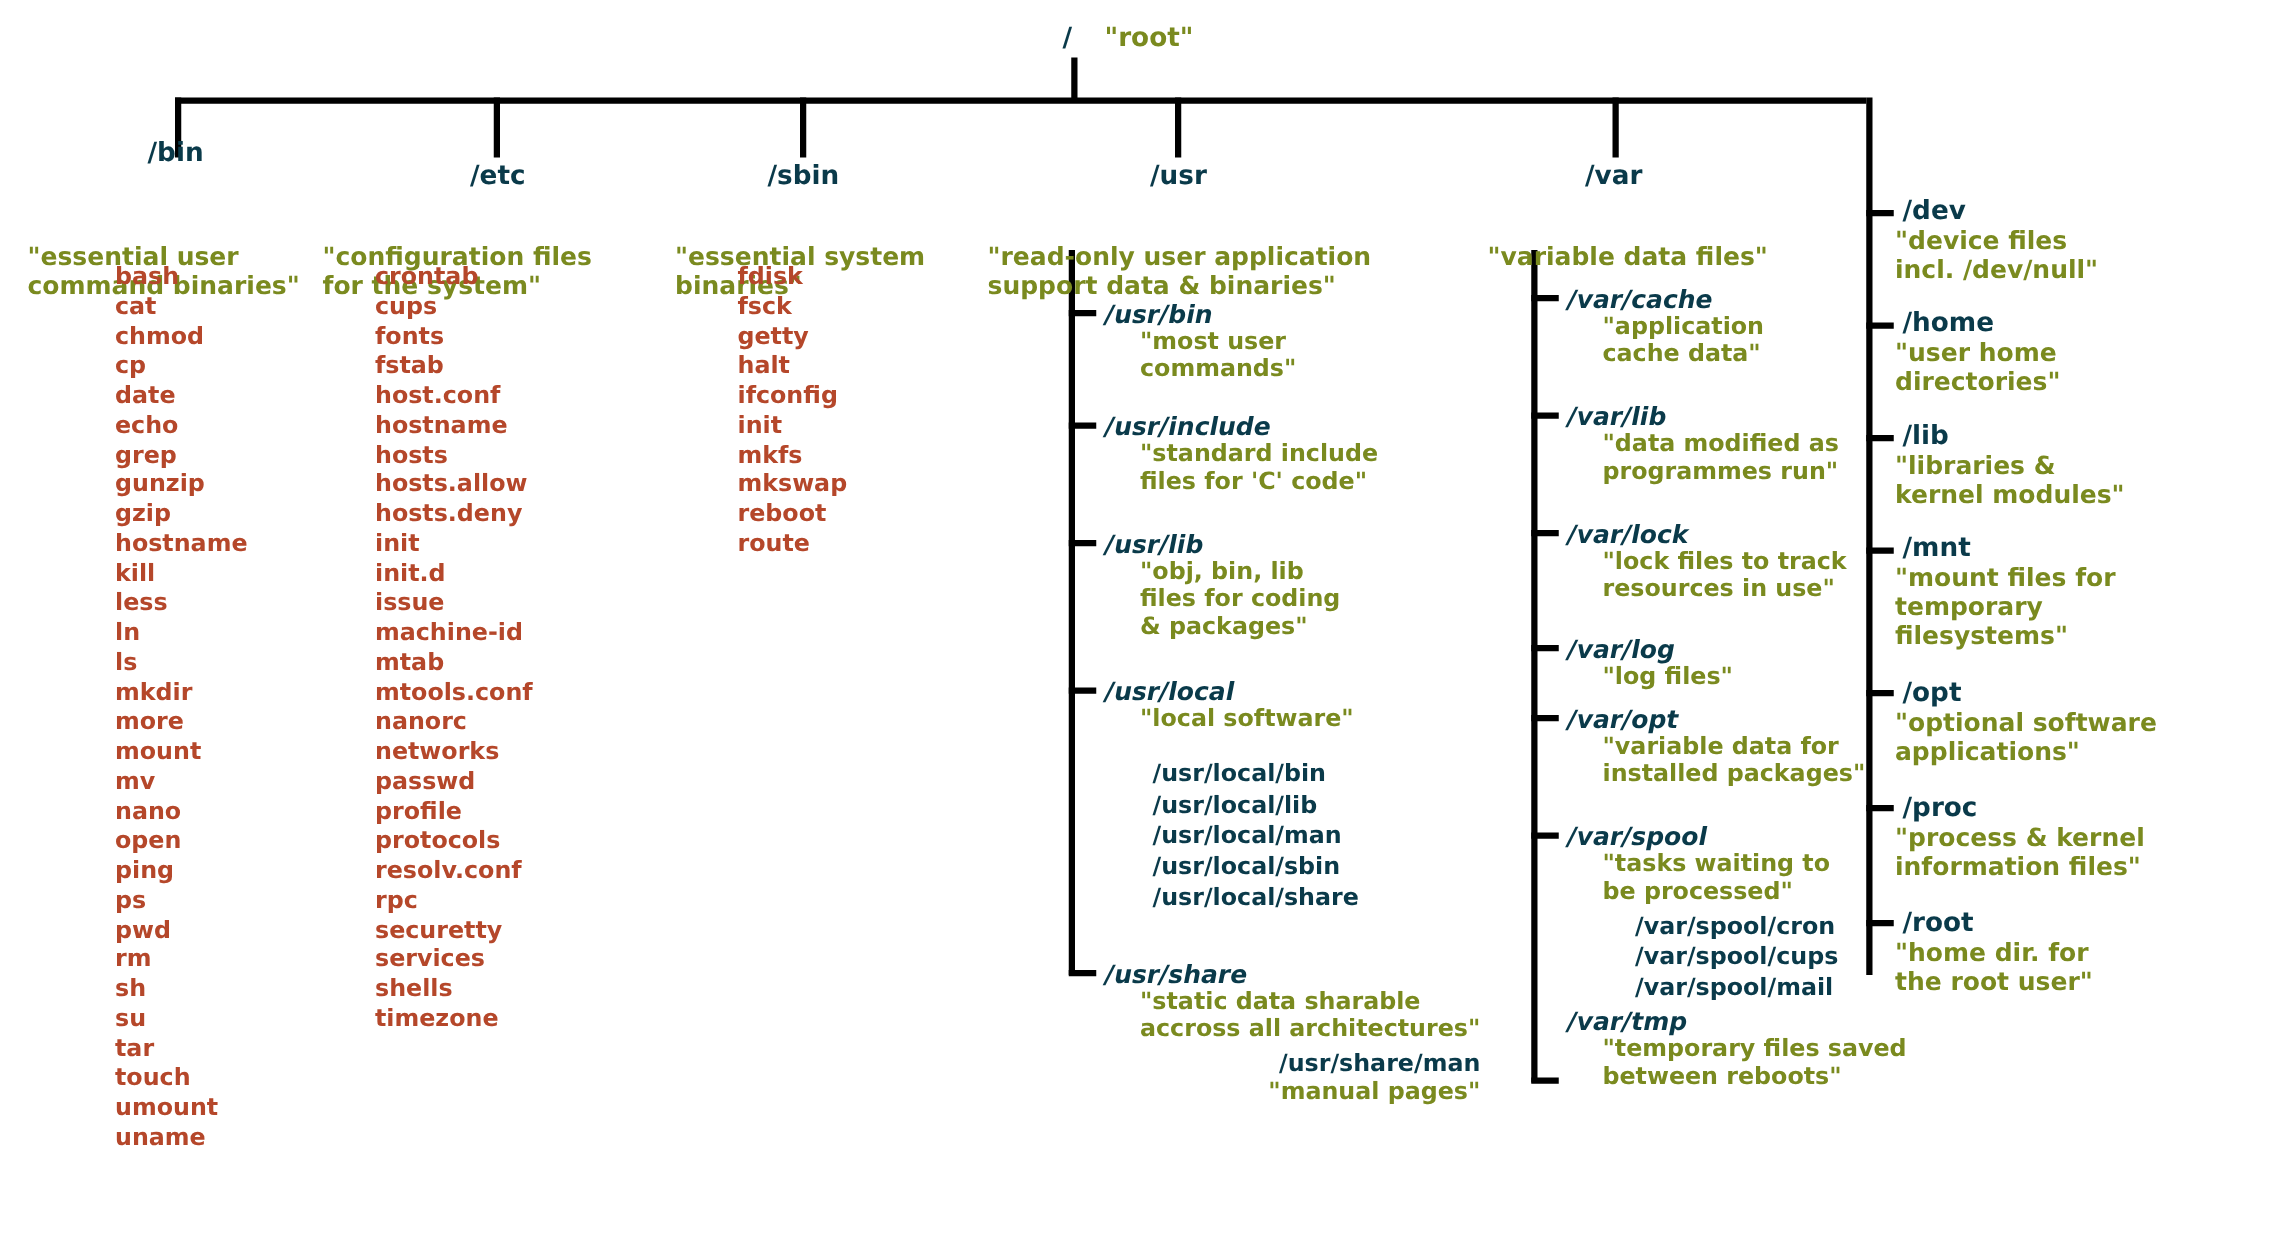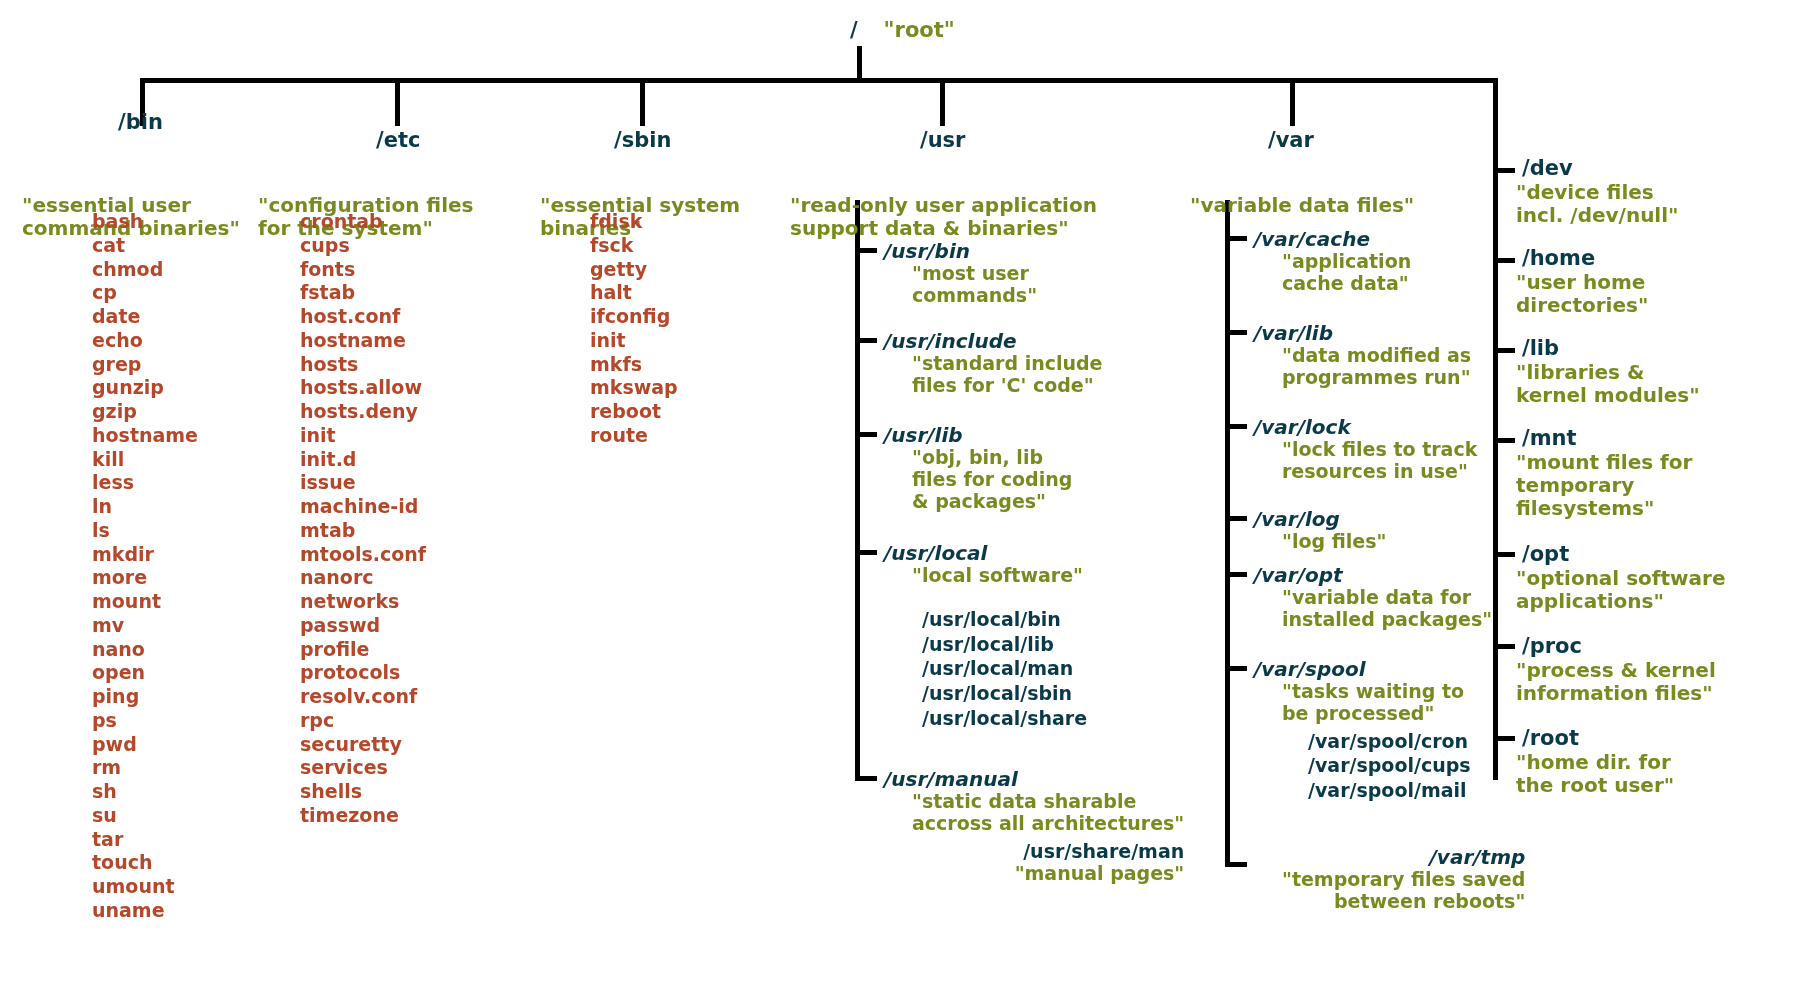--- a/index.html
+++ b/index.html
@@ -215,21 +215,21 @@
     <div class="olive sub-desc" style="margin-left:28px; white-space:pre;">"local software"</div>
     <div class="files" style="margin-left:38px; margin-top:20px;" id="usr-local-children">
         <div class="blue sub-sub">/usr/local/bin</div>
         <div class="blue sub-sub">/usr/local/lib</div>
         <div class="blue sub-sub">/usr/local/man</div>
         <div class="blue sub-sub">/usr/local/sbin</div>
         <div class="blue sub-sub">/usr/local/share</div>
       </div>
   </div>
   <div class="sub-entry" style="left:884px; top:768px;">
-    <div class="blue sub-name">/usr/manual</div>
+    <div class="blue sub-name">/usr/share</div>
     <div class="olive sub-desc" style="margin-left:28px; white-space:pre;">"static data sharable
 accross all architectures"</div>
     <div style="margin-left:24px; margin-top:4px;text-align:right;">
       <div class="blue sub-sub">/usr/share/man</div>
       <div class="olive sub-desc" style="margin-left:34px;">"manual pages"</div>
     </div>
   </div>
 
   <div class="block" style="left:1268px; top:130px;">
     <div class="blue dir-name">/var</div>
@@ -265,21 +265,21 @@
   <div class="sub-entry" style="left:1254px; top:658px;">
     <div class="blue sub-name">/var/spool</div>
     <div class="olive sub-desc" style="margin-left:28px; white-space:pre;">"tasks waiting to
 be processed"</div>
     <div class="files" style="margin-left:54px; margin-top:4px;" id="var-spool-children">
         <div class="blue sub-sub">/var/spool/cron</div>
         <div class="blue sub-sub">/var/spool/cups</div>
         <div class="blue sub-sub">/var/spool/mail</div>
       </div>
   </div>
-  <div class="sub-entry" style="left:1254px; top:846px;text-align:right;">
+  <div class="sub-entry" style="left:1254px; top:806px;">
     <div class="blue sub-name">/var/tmp</div>
     <div class="olive sub-desc" style="margin-left:28px; white-space:pre;">"temporary files saved
 between reboots"</div>
   </div>
 
   <div class="block right-stack" style="left:1522px; top:158px; width:270px;" id="right-stack">
       <div class="right-entry" style="position: absolute; left: 0px; top: 0px;">
         <div class="blue dir-name">/dev</div>
         <div class="olive dir-desc" style="white-space: pre; margin-left: -6px;">"device files
 incl. /dev/null"</div>

